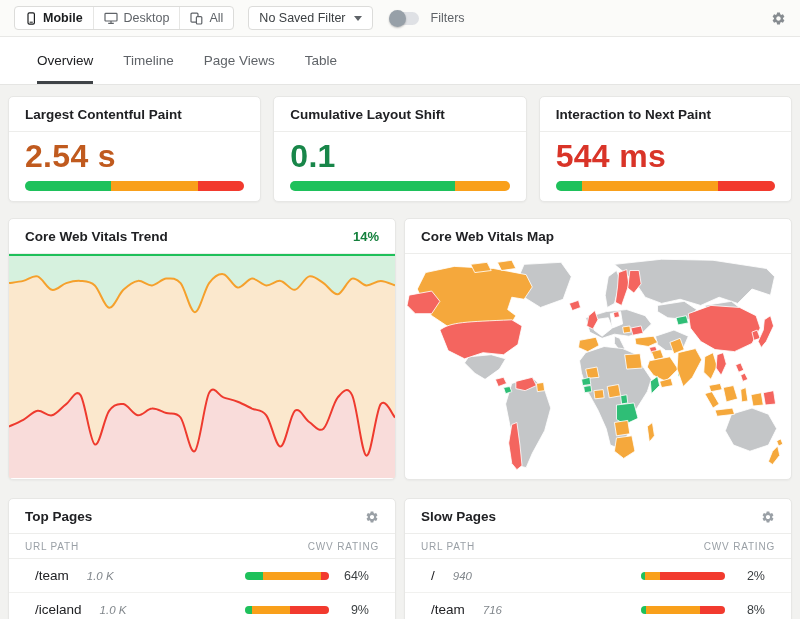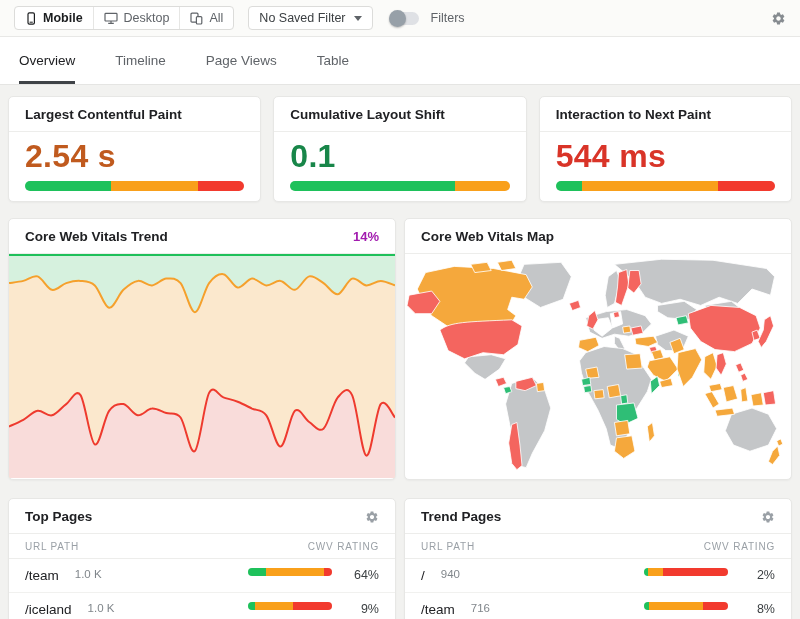--- a/index.html
+++ b/index.html
@@ -22,21 +22,21 @@
   .toggle-wrap { display:flex; align-items:center; gap:12px; margin-left:4px; }
   .toggle { width:28px; height:13px; border-radius:7px; background:#dfe1e5; position:relative; cursor:pointer; }
   .toggle .knob { position:absolute; left:-2px; top:-2px; width:17px; height:17px; border-radius:50%;
                   background:#97a0a8; box-shadow:0 1px 2px rgba(0,0,0,.25); }
   .toggle-label { font-size:12.5px; color:#5f6368; }
   .toolbar-spacer { flex:1; }
   .gear-btn { display:flex; align-items:center; cursor:pointer; }
 
   
   .tabbar { height:48px; background:#fff; border-bottom:1px solid #e5e5e3;
-            display:flex; align-items:stretch; gap:40px; padding:0 19px; }
+            display:flex; align-items:stretch; gap:30px; padding:0 37px; }
   .tab { display:flex; align-items:center; font-size:13.5px; color:#5f6368; cursor:pointer; position:relative; }
   .tab.active { color:#202124; font-weight:500; }
   .tab.active::after { content:""; position:absolute; left:0; right:0; bottom:0; height:3px; background:#3f4347; }
 
   
   .card { background:#fff; border:1px solid #e7e7e5; border-radius:5px;
           box-shadow:0 1px 2px rgba(0,0,0,.04); overflow:hidden; }
   .card-head { display:flex; align-items:center; justify-content:space-between;
                padding:10px 16px 9px; border-bottom:1px solid #ededeb; }
   .card-title { font-size:13.5px; font-weight:600; color:#202124; }
@@ -54,24 +54,24 @@
   .chart-card { display:flex; flex-direction:column; }
   .trend-badge { font-size:13px; font-weight:700; }
   .chart-body { flex:1; overflow:hidden; }
   .chart-body svg { display:block; }
 
   
   .tables-row { display:grid; grid-template-columns:1fr 1fr; gap:8px; margin:18px 8px 0; }
   .table-card { height:158px; }
   .cols { display:flex; justify-content:space-between; padding:7px 16px 6px;
           font-size:10px; letter-spacing:.8px; color:#9aa0a6; border-bottom:1px solid #ededeb; }
-  .prow { display:flex; padding:9px 16px; cursor:pointer;gap:7px; }
+  .prow { display:flex; align-items:center; padding:9px 26px; cursor:pointer; }
   .prow + .prow { border-top:1px solid #f1f1ef; }
   .p-path { font-size:13.5px; color:#202124; }
-  .p-count { font-size:11.5px; color:#80868b; margin-left:9px; }
+  .p-count { font-size:11.5px; color:#80868b; margin-left:18px;font-style:italic; }
   .p-spacer { flex:1; }
   .mini-bar { width:84px; height:8px; border-radius:4px; overflow:hidden; display:flex; background:#eee; }
   .mini-bar span { display:block; height:100%; }
   .p-pct { width:40px; text-align:right; font-size:12.5px; color:#3c4043; }
 
   .map-region { stroke:#fff; stroke-width:0.8; stroke-linejoin:round; }
 </style>
 </head>
 <body>
 
@@ -174,21 +174,21 @@
         </div>
     </div>
   </div>
 </div>
 
 <div class="charts-row">
 
   <div class="card chart-card">
     <div class="card-head">
       <span class="card-title">Core Web Vitals Trend</span>
-      <span class="trend-badge" style="color: #a21caf;">14%</span>
+      <span class="trend-badge" style="color: #15803d;">14%</span>
     </div>
     <div class="chart-body">
       <svg id="trend-chart" width="386" height="224" viewBox="0 0 386 224" preserveAspectRatio="none">
           <path d="M0,0 L386,0 L386,224 L0,224 Z" fill="#d6f1de" stroke="none"></path>
           <path d="M0.0,29.1C2.4,28.7 9.5,28.0 14.3,26.9C19.1,25.8 23.8,20.9 28.6,22.4C33.4,23.9 38.1,34.7 42.9,35.8C47.7,37.0 52.4,30.6 57.2,29.1C62.0,27.6 66.7,26.5 71.5,26.9C76.2,27.3 81.0,26.9 85.8,31.4C90.5,35.8 95.3,53.0 100.1,53.8C104.8,54.5 109.6,40.3 114.4,35.8C119.1,31.4 123.9,27.6 128.7,26.9C133.4,26.1 138.2,31.7 143.0,31.4C147.7,31.0 152.5,25.0 157.3,24.6C162.0,24.3 166.8,23.5 171.6,29.1C176.3,34.7 181.1,58.2 185.9,58.2C190.6,58.2 195.4,35.5 200.1,29.1C204.9,22.8 209.7,19.4 214.4,20.2C219.2,20.9 224.0,32.9 228.7,33.6C233.5,34.3 238.3,25.0 243.0,24.6C247.8,24.3 252.6,31.0 257.3,31.4C262.1,31.7 266.9,26.1 271.6,26.9C276.4,27.6 281.2,36.6 285.9,35.8C290.7,35.1 295.5,23.5 300.2,22.4C305.0,21.3 309.8,26.1 314.5,29.1C319.3,32.1 324.0,41.1 328.8,40.3C333.6,39.6 338.3,26.1 343.1,24.6C347.9,23.1 352.6,31.0 357.4,31.4C362.2,31.7 366.9,26.9 371.7,26.9C376.5,26.9 383.6,30.6 386.0,31.4 L386,224 L0,224 Z" fill="#fbe8cd" stroke="none"></path>
           <path d="M0.0,172.5C2.4,171.4 9.5,168.4 14.3,165.8C19.1,163.1 23.8,157.5 28.6,156.8C33.4,156.1 38.1,162.4 42.9,161.3C47.7,160.2 52.4,153.4 57.2,150.1C62.0,146.7 66.7,134.4 71.5,141.1C76.2,147.8 81.0,187.8 85.8,190.4C90.5,193.0 95.3,163.5 100.1,156.8C104.8,150.1 109.6,149.3 114.4,150.1C119.1,150.8 123.9,160.5 128.7,161.3C133.4,162.0 138.2,154.9 143.0,154.6C147.7,154.2 152.5,157.5 157.3,159.0C162.0,160.5 166.8,157.2 171.6,163.5C176.3,169.9 181.1,201.2 185.9,197.1C190.6,193.0 195.4,147.8 200.1,138.9C204.9,129.9 209.7,141.9 214.4,143.4C219.2,144.9 224.0,146.0 228.7,147.8C233.5,149.7 238.3,152.3 243.0,154.6C247.8,156.8 252.6,154.9 257.3,161.3C262.1,167.6 266.9,193.4 271.6,192.6C276.4,191.9 281.2,160.9 285.9,156.8C290.7,152.7 295.5,165.0 300.2,168.0C305.0,171.0 309.8,178.8 314.5,174.7C319.3,170.6 324.0,149.0 328.8,143.4C333.6,137.8 338.3,131.4 343.1,141.1C347.9,150.8 352.6,200.1 357.4,201.6C362.2,203.1 366.9,156.4 371.7,150.1C376.5,143.7 383.6,161.3 386.0,163.5 L386,224 L0,224 Z" fill="#f9dcda" stroke="none"></path>
           <path d="M0,1 L386,1" fill="none" stroke="#1fc05a" stroke-width="2" stroke-linejoin="round"></path>
           <path d="M0.0,29.1C2.4,28.7 9.5,28.0 14.3,26.9C19.1,25.8 23.8,20.9 28.6,22.4C33.4,23.9 38.1,34.7 42.9,35.8C47.7,37.0 52.4,30.6 57.2,29.1C62.0,27.6 66.7,26.5 71.5,26.9C76.2,27.3 81.0,26.9 85.8,31.4C90.5,35.8 95.3,53.0 100.1,53.8C104.8,54.5 109.6,40.3 114.4,35.8C119.1,31.4 123.9,27.6 128.7,26.9C133.4,26.1 138.2,31.7 143.0,31.4C147.7,31.0 152.5,25.0 157.3,24.6C162.0,24.3 166.8,23.5 171.6,29.1C176.3,34.7 181.1,58.2 185.9,58.2C190.6,58.2 195.4,35.5 200.1,29.1C204.9,22.8 209.7,19.4 214.4,20.2C219.2,20.9 224.0,32.9 228.7,33.6C233.5,34.3 238.3,25.0 243.0,24.6C247.8,24.3 252.6,31.0 257.3,31.4C262.1,31.7 266.9,26.1 271.6,26.9C276.4,27.6 281.2,36.6 285.9,35.8C290.7,35.1 295.5,23.5 300.2,22.4C305.0,21.3 309.8,26.1 314.5,29.1C319.3,32.1 324.0,41.1 328.8,40.3C333.6,39.6 338.3,26.1 343.1,24.6C347.9,23.1 352.6,31.0 357.4,31.4C362.2,31.7 366.9,26.9 371.7,26.9C376.5,26.9 383.6,30.6 386.0,31.4" fill="none" stroke="#f5a02c" stroke-width="2" stroke-linejoin="round"></path>
           <path d="M0.0,172.5C2.4,171.4 9.5,168.4 14.3,165.8C19.1,163.1 23.8,157.5 28.6,156.8C33.4,156.1 38.1,162.4 42.9,161.3C47.7,160.2 52.4,153.4 57.2,150.1C62.0,146.7 66.7,134.4 71.5,141.1C76.2,147.8 81.0,187.8 85.8,190.4C90.5,193.0 95.3,163.5 100.1,156.8C104.8,150.1 109.6,149.3 114.4,150.1C119.1,150.8 123.9,160.5 128.7,161.3C133.4,162.0 138.2,154.9 143.0,154.6C147.7,154.2 152.5,157.5 157.3,159.0C162.0,160.5 166.8,157.2 171.6,163.5C176.3,169.9 181.1,201.2 185.9,197.1C190.6,193.0 195.4,147.8 200.1,138.9C204.9,129.9 209.7,141.9 214.4,143.4C219.2,144.9 224.0,146.0 228.7,147.8C233.5,149.7 238.3,152.3 243.0,154.6C247.8,156.8 252.6,154.9 257.3,161.3C262.1,167.6 266.9,193.4 271.6,192.6C276.4,191.9 281.2,160.9 285.9,156.8C290.7,152.7 295.5,165.0 300.2,168.0C305.0,171.0 309.8,178.8 314.5,174.7C319.3,170.6 324.0,149.0 328.8,143.4C333.6,137.8 338.3,131.4 343.1,141.1C347.9,150.8 352.6,200.1 357.4,201.6C362.2,203.1 366.9,156.4 371.7,150.1C376.5,143.7 383.6,161.3 386.0,163.5" fill="none" stroke="#ee3a2e" stroke-width="2" stroke-linejoin="round"></path>
         </svg>
@@ -311,21 +311,21 @@
           <span style="width: 8%; background: rgb(30, 193, 91);"></span>
           <span style="width: 45%; background: rgb(249, 160, 27);"></span>
           <span style="width: 47%; background: rgb(242, 58, 46);"></span>
         </span>
       <span class="p-pct">9%</span>
     </div>
   </div>
 
   <div class="card table-card">
     <div class="card-head">
-      <span class="card-title">Trend Pages</span>
+      <span class="card-title">Slow Pages</span>
       <span class="gear-btn">
         <svg width="14" height="14" viewBox="0 0 24 24">
             <path fill="#9aa0a6" fill-rule="evenodd" d="M19.14 12.94c.04-.3.06-.61.06-.94 0-.32-.02-.64-.07-.94l2.03-1.58c.18-.14.23-.41.12-.61l-1.92-3.32c-.12-.22-.37-.29-.59-.22l-2.39.96c-.5-.38-1.03-.7-1.62-.94l-.36-2.54c-.04-.24-.24-.41-.48-.41h-3.84c-.24 0-.43.17-.47.41l-.36 2.54c-.59.24-1.13.57-1.62.94l-2.39-.96c-.22-.08-.47 0-.59.22L2.74 8.87c-.12.21-.08.47.12.61l2.03 1.58c-.05.3-.09.63-.09.94s.02.64.07.94l-2.03 1.58c-.18.14-.23.41-.12.61l1.92 3.32c.12.22.37.29.59.22l2.39-.96c.5.38 1.03.7 1.62.94l.36 2.54c.05.24.24.41.48.41h3.84c.24 0 .44-.17.47-.41l.36-2.54c.59-.24 1.13-.56 1.62-.94l2.39.96c.22.08.47 0 .59-.22l1.92-3.32c.12-.22.07-.47-.12-.61l-2.01-1.58zM12 15.6c-1.98 0-3.6-1.62-3.6-3.6s1.62-3.6 3.6-3.6 3.6 1.62 3.6 3.6-1.62 3.6-3.6 3.6z"></path>
           </svg>
       </span>
     </div>
     <div class="cols">
       <span>URL PATH</span>
       <span>CWV RATING</span>
     </div>

